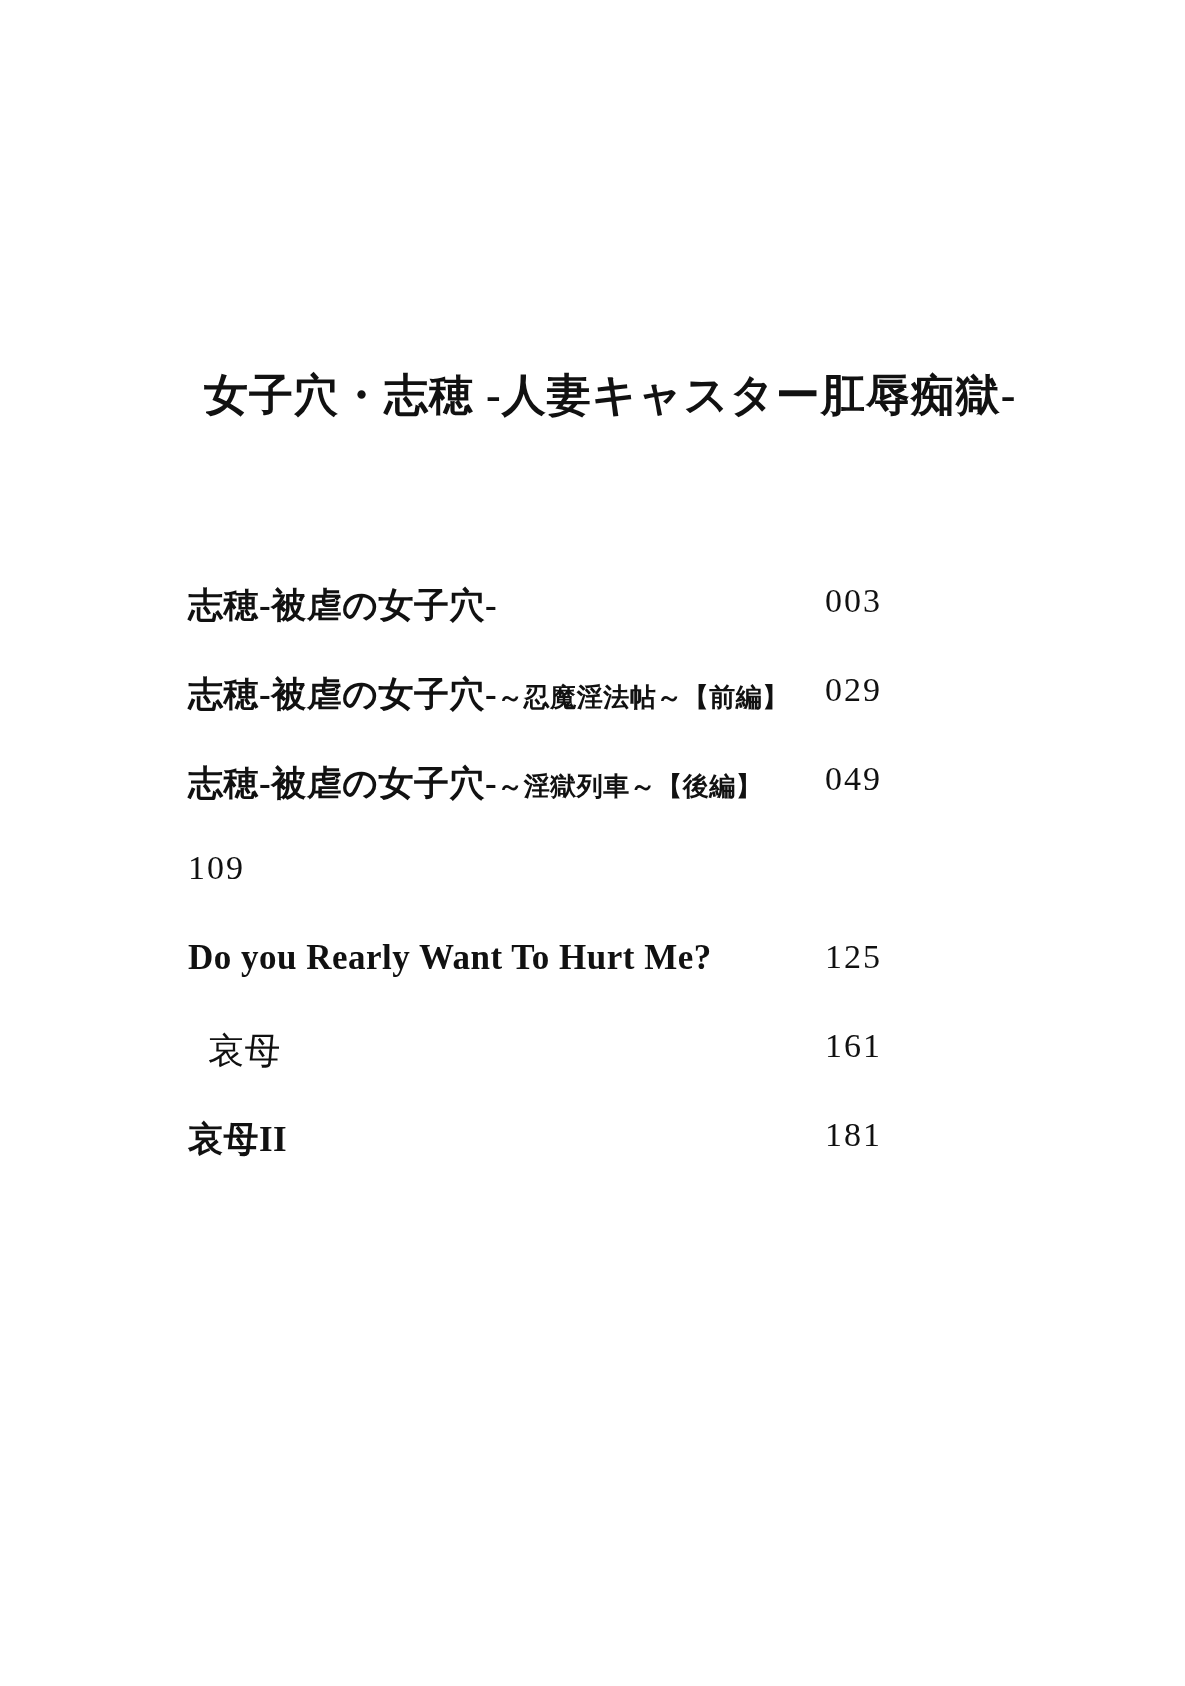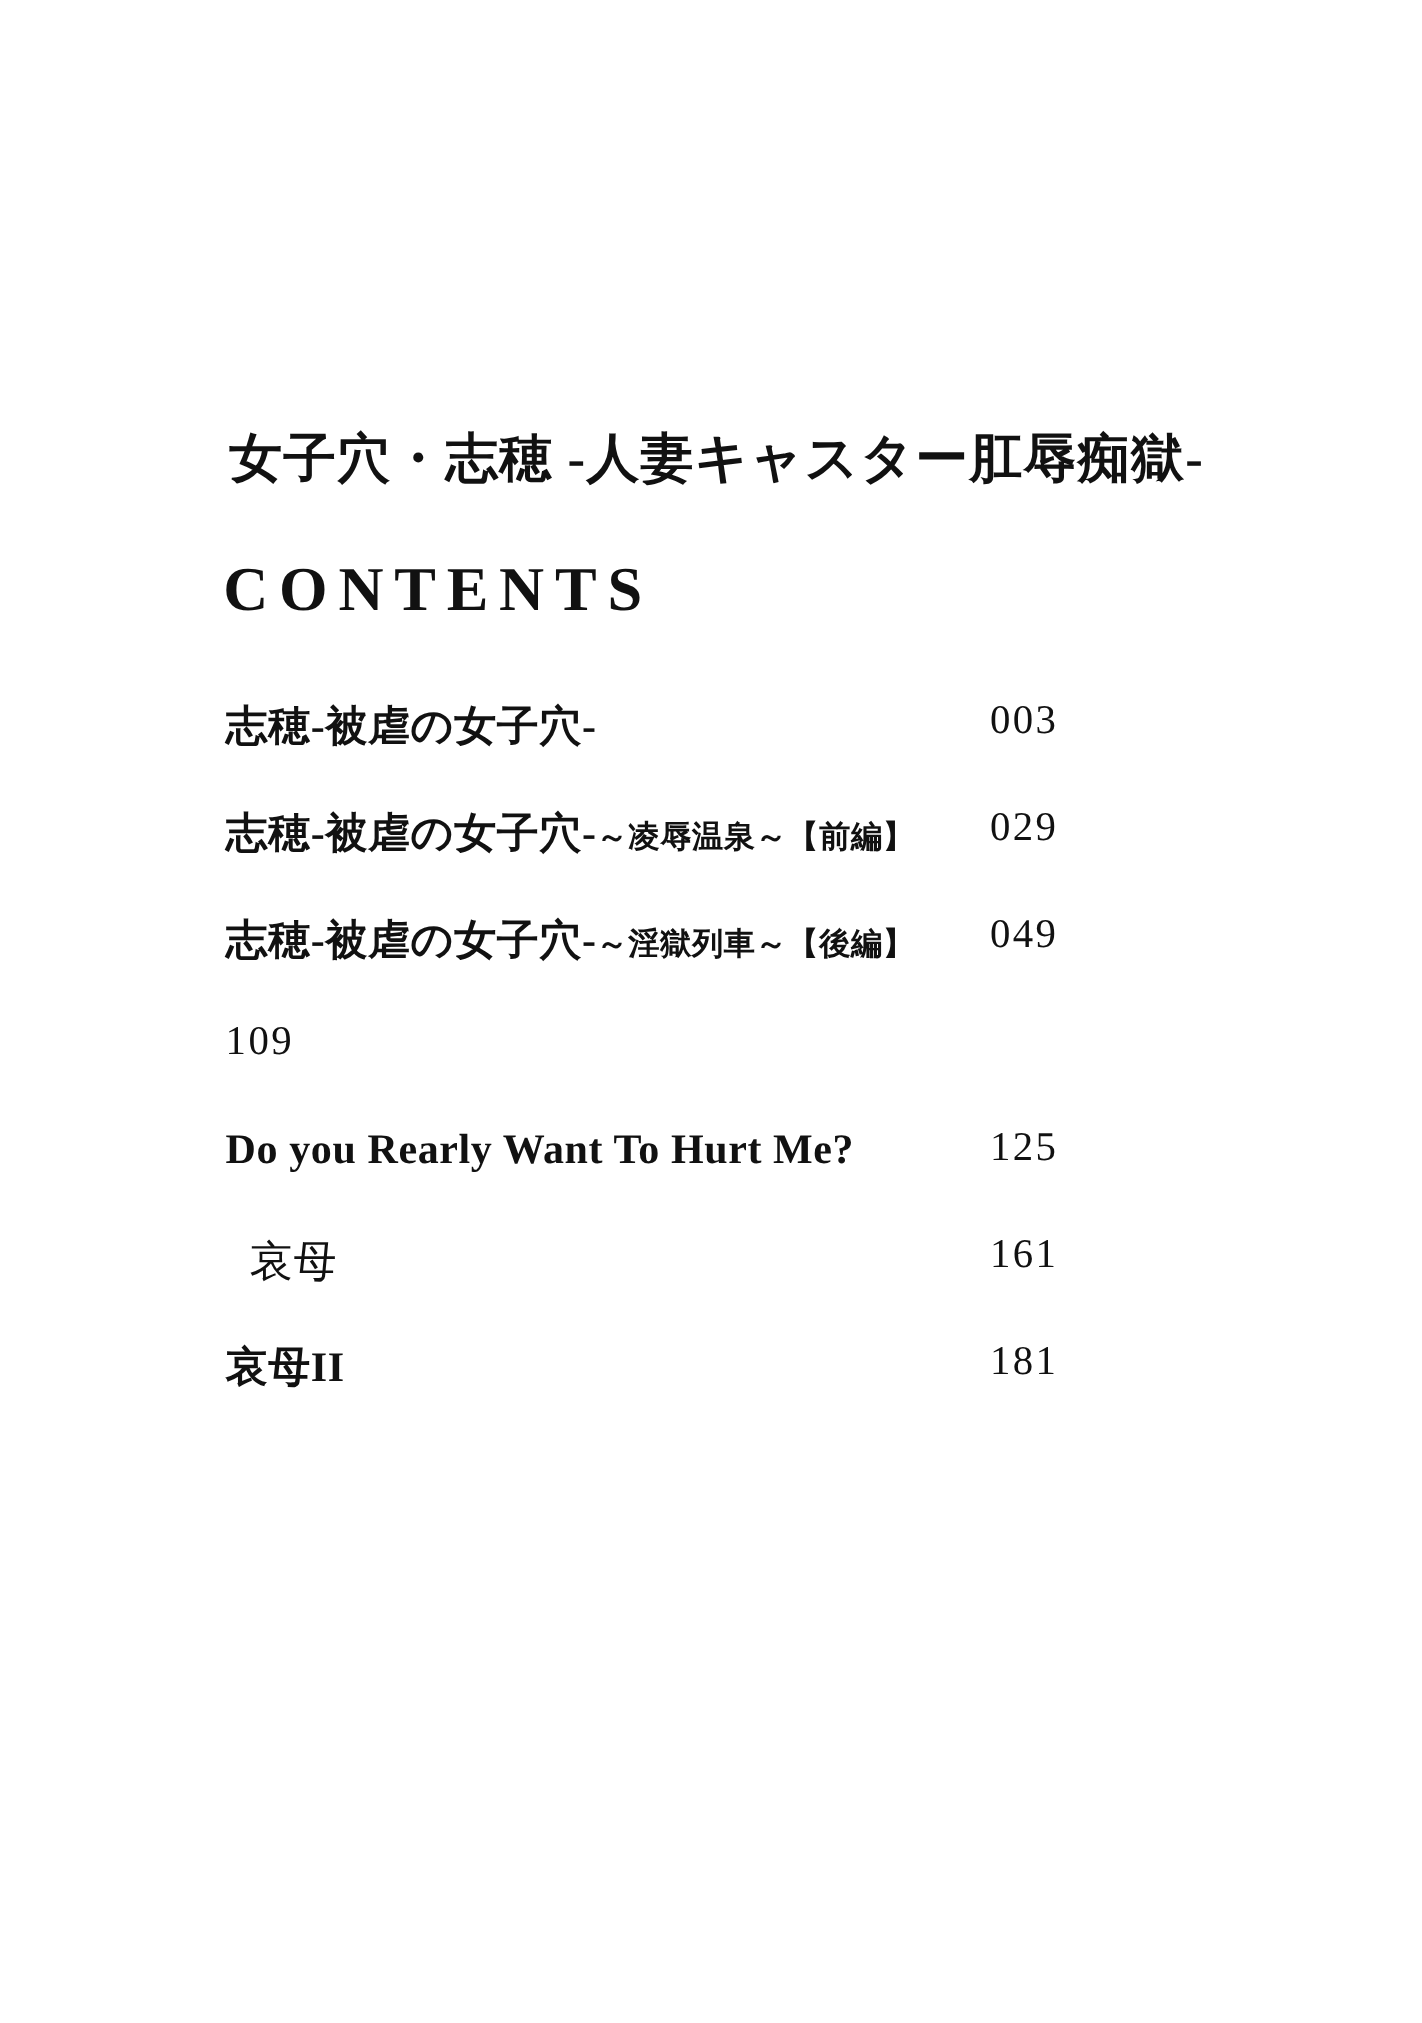--- a/index.html
+++ b/index.html
@@ -17,21 +17,21 @@
   }
   .page {
     position: absolute;
     inset: 0;
     background: #ffffff;
   }
   .book-title {
     position: absolute;
     left: 188px;
     top: 350px;
-    margin: 3px;
+    margin: 16px;
     font-size: 44px;
     font-weight: 700;
     letter-spacing: 1px;
     white-space: nowrap;
   }
   .contents-heading {
     position: absolute;
     left: 186px;
     top: 462px;
     margin: 0;
@@ -74,31 +74,30 @@
     letter-spacing: 2px;
   }
 </style>
 </head>
 <body>
 
 <div class="page">
 
   <h1 class="book-title">女子穴・志穂 -人妻キャスター肛辱痴獄-</h1>
 
-  <h2 class="contents-heading">CONTENTS</h2>
 
   <div class="toc">
 
     <div class="toc-row">
       <span class="toc-title"><span>志穂-被虐の女子穴-</span><span class="toc-subtitle"></span></span>
       <span class="toc-page">003</span>
     </div>
 
     <div class="toc-row">
-      <span class="toc-title"><span>志穂-被虐の女子穴-</span><span class="toc-subtitle">～凌辱温泉～【前編】</span></span>
+      <span class="toc-title"><span>志穂-被虐の女子穴-</span><span class="toc-subtitle">～忍魔淫法帖～【前編】</span></span>
       <span class="toc-page">029</span>
     </div>
 
     <div class="toc-row">
       <span class="toc-title"><span>志穂-被虐の女子穴-</span><span class="toc-subtitle">～淫獄列車～【後編】</span></span>
       <span class="toc-page">049</span>
     </div>
 
 
     <div class="toc-row">

